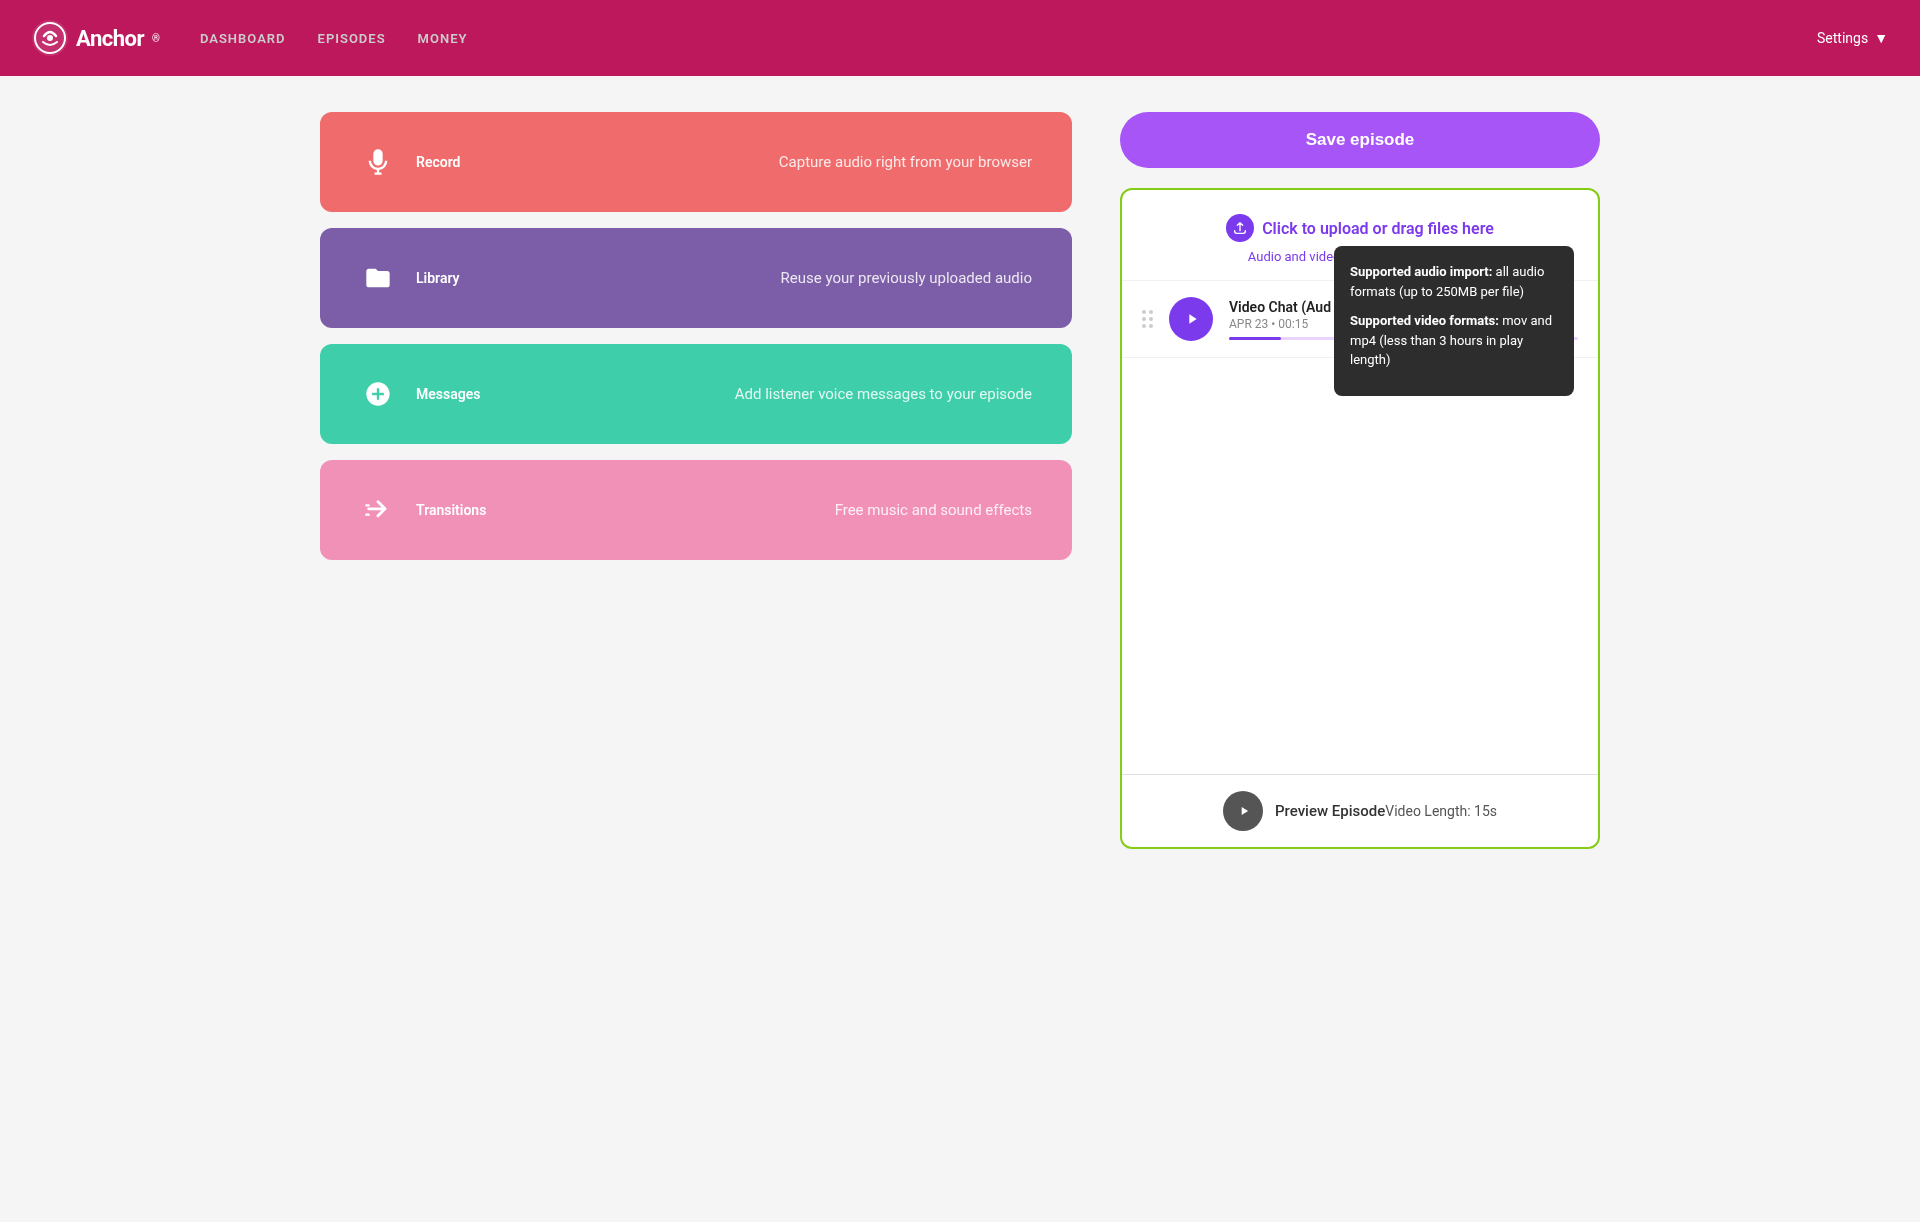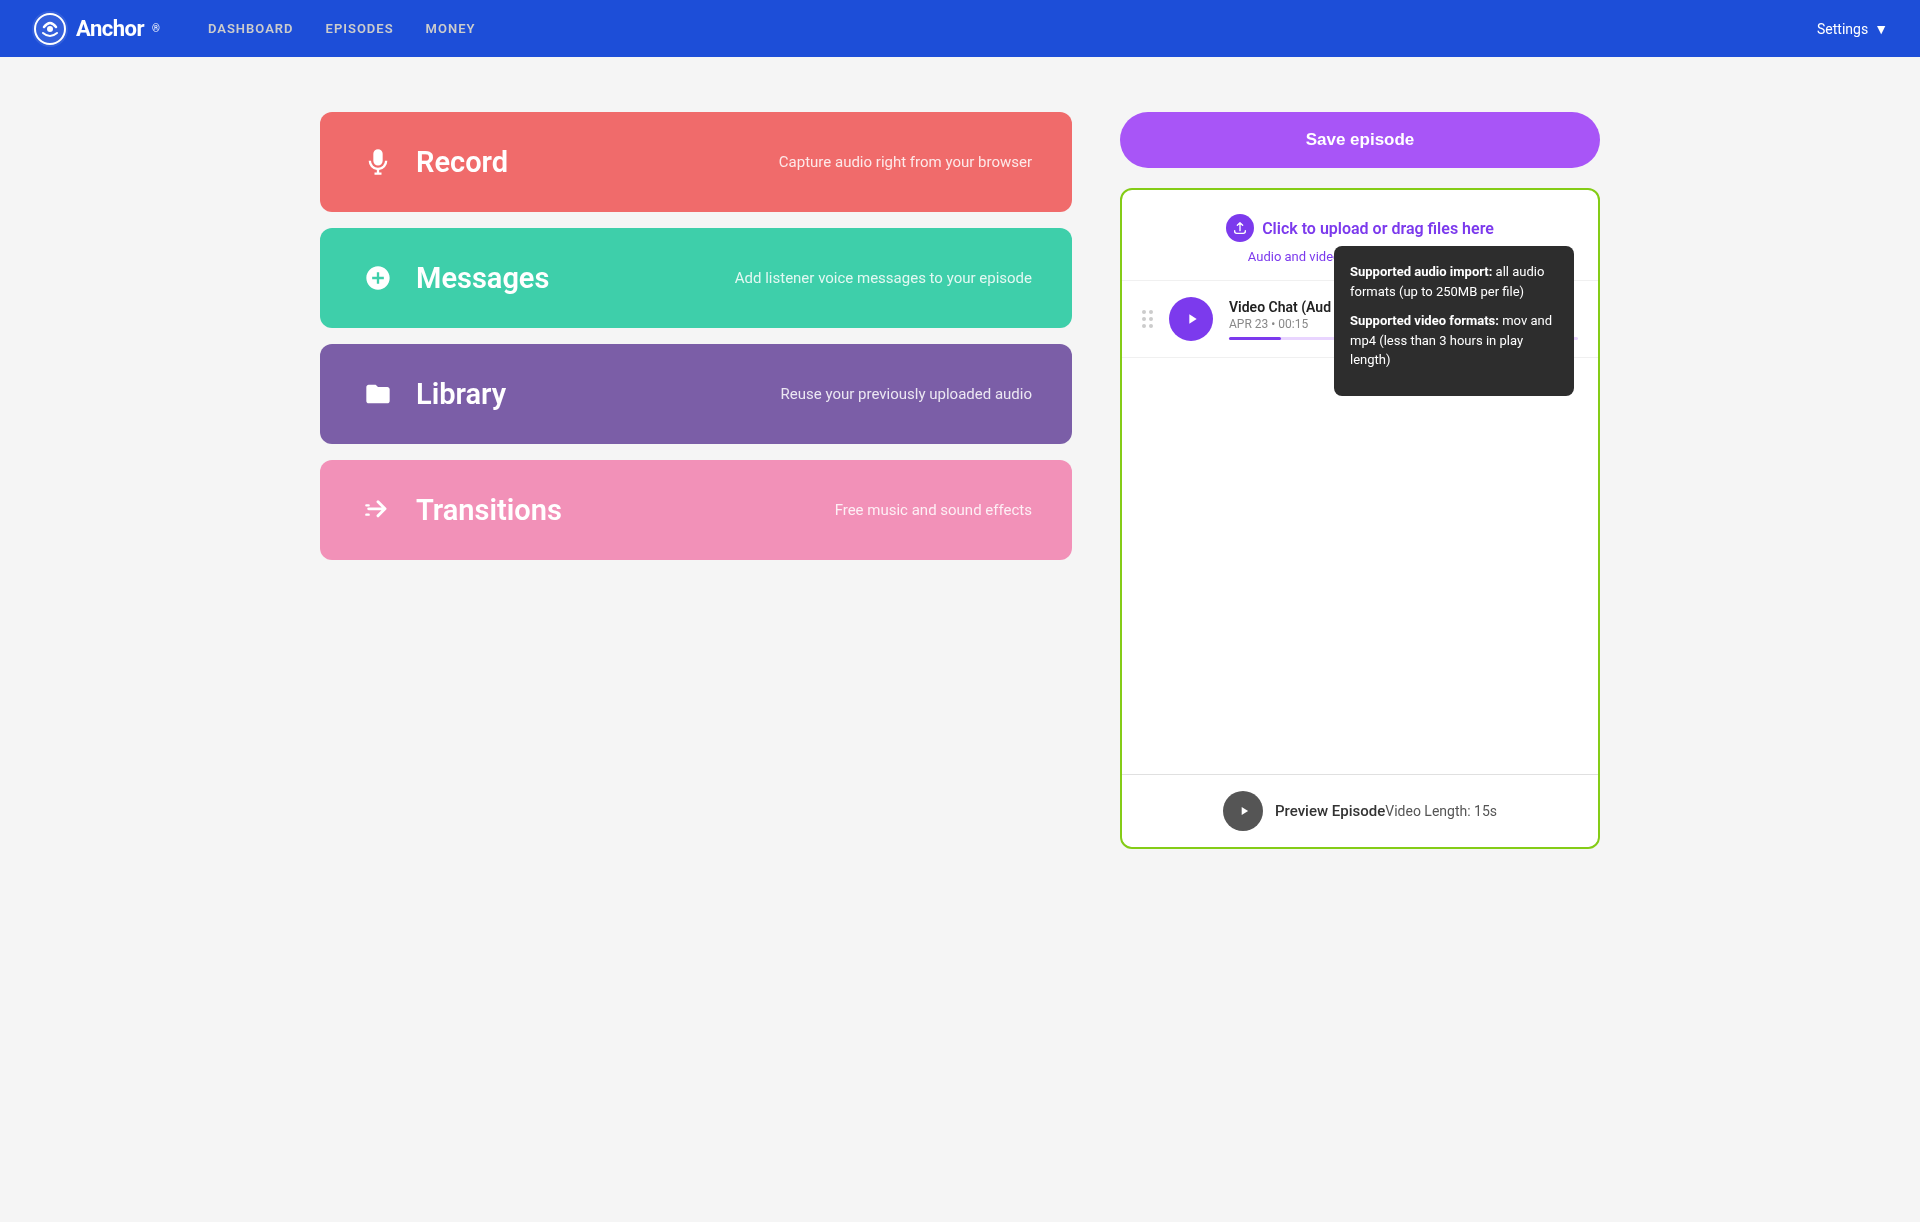--- a/index.html
+++ b/index.html
@@ -1,28 +1,27 @@
 <!DOCTYPE html>
 <html><head>
   <meta charset="utf-8">
   <style>
     * { box-sizing: border-box; margin: 0; padding: 0; }
     body { font-family: -apple-system, BlinkMacSystemFont, 'Segoe UI', Roboto, sans-serif; background: #f5f5f5; min-height: 100vh; }
 
     
     .navbar {
-      background: #1d4ed8;
+      background: #be185d;
       display: flex;
       align-items: center;
       padding: 0 32px;
-      height: 57px;
+      height: 76px;
       position: fixed;
       top: 0; left: 0; right: 0;
       z-index: 100;
-      gap: 8px;
     }
     .navbar-logo {
       display: flex;
       align-items: center;
       gap: 8px;
       margin-right: 40px;
     }
     .navbar-logo .logo-icon {
       width: 36px;
       height: 36px;
@@ -105,21 +104,21 @@
       margin-right: 20px;
       flex-shrink: 0;
       display: flex;
       align-items: center;
       justify-content: center;
       color: white;
       font-size: 24px;
     }
     .card-title {
       color: #fff;
-      font-size: 29px;
+      font-size: 14px;
       font-weight: 600;
       flex: 1;
     }
     .card-desc {
       color: rgba(255,255,255,0.85);
       font-size: 15px;
       text-align: right;
     }
 
     
@@ -342,38 +341,38 @@
       <div class="action-card record">
         <div class="card-icon">
           <svg viewBox="0 0 24 24" width="28" height="28" fill="white">
             <path d="M12 1a4 4 0 0 1 4 4v6a4 4 0 0 1-8 0V5a4 4 0 0 1 4-4zm-1 17.93V21h-2v2h6v-2h-2v-2.07A8 8 0 0 0 20 11h-2a6 6 0 0 1-12 0H4a8 8 0 0 0 7 7.93z"></path>
           </svg>
         </div>
         <span class="card-title">Record</span>
         <span class="card-desc">Capture audio right from your browser</span>
       </div>
 
+      <div class="action-card library">
+        <div class="card-icon">
+          <svg viewBox="0 0 24 24" width="28" height="28" fill="white">
+            <path d="M10 4H4c-1.1 0-2 .9-2 2v12c0 1.1.9 2 2 2h16c1.1 0 2-.9 2-2V8c0-1.1-.9-2-2-2h-8l-2-2z"></path>
+          </svg>
+        </div>
+        <span class="card-title">Library</span>
+        <span class="card-desc">Reuse your previously uploaded audio</span>
+      </div>
+
       <div class="action-card messages">
         <div class="card-icon">
           <svg viewBox="0 0 24 24" width="28" height="28" fill="white">
             <path d="M12 2C6.48 2 2 6.48 2 12s4.48 10 10 10 10-4.48 10-10S17.52 2 12 2zm5 11h-4v4h-2v-4H7v-2h4V7h2v4h4v2z"></path>
           </svg>
         </div>
         <span class="card-title">Messages</span>
         <span class="card-desc">Add listener voice messages to your episode</span>
-      </div>
-
-      <div class="action-card library">
-        <div class="card-icon">
-          <svg viewBox="0 0 24 24" width="28" height="28" fill="white">
-            <path d="M10 4H4c-1.1 0-2 .9-2 2v12c0 1.1.9 2 2 2h16c1.1 0 2-.9 2-2V8c0-1.1-.9-2-2-2h-8l-2-2z"></path>
-          </svg>
-        </div>
-        <span class="card-title">Library</span>
-        <span class="card-desc">Reuse your previously uploaded audio</span>
       </div>
 
       <div class="action-card transitions">
         <div class="card-icon">
           <svg viewBox="0 0 24 24" width="28" height="28" fill="white">
             <path d="M4 11l14 0m-6-6l6 6-6 6" stroke="white" stroke-width="2.5" fill="none" stroke-linecap="round" stroke-linejoin="round"></path>
             <path d="M2 8l2 0m0 8l-2 0" stroke="white" stroke-width="2" fill="none" stroke-linecap="round"></path>
           </svg>
         </div>
         <span class="card-title">Transitions</span>

